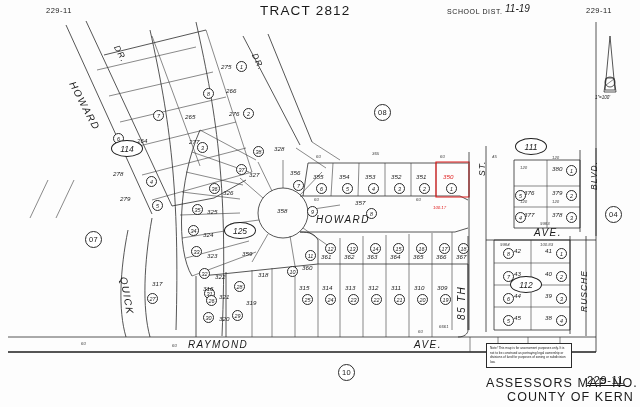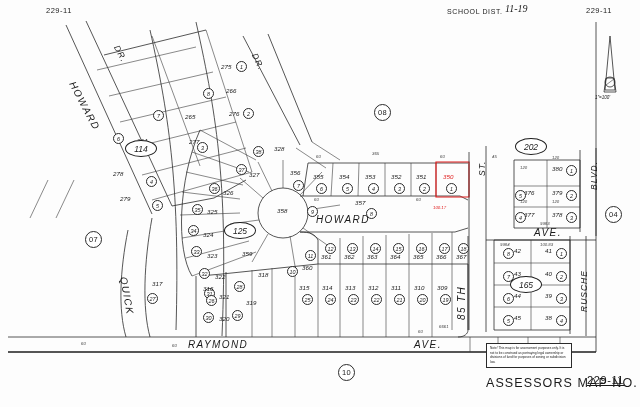--- a/index.html
+++ b/index.html
@@ -35,22 +35,23 @@
   .footer2{font-size:12.5px;letter-spacing:1.1px;}
   .mapno{font-size:11px;letter-spacing:0.6px;}
   .scaletx{font-size:4.5px;font-style:italic;}
 </style>
 </head>
 <body>
 
 <div id="stage">
 
   <div class="t hdrnum" style="left:46px;top:7px;">229-11</div>
+  <div class="t hdr" style="left:260px;top:4px;">TRACT 2812</div>
   <div class="t hdrsm" style="left:447px;top:8px;">SCHOOL DIST.</div>
-  <div class="t hdrital" style="left:505px;top:4px;font-family:Liberation Serif, serif;">11-19</div>
+  <div class="t hdrital" style="left:505px;top:4px;">11-19</div>
   <div class="t hdrnum" style="left:586px;top:7px;">229-11</div>
 
   <svg width="640" height="407" viewBox="0 0 640 407">
 
     <path class="ln" d="M596 22 L596 352"></path>
     <path class="ln" d="M8 337 L596 337"></path>
     <path class="lnthick" d="M8 352 L596 352"></path>
 
     <path class="ln" d="M66 25 L152 214"></path>
     <path class="ln" d="M86 21 L172 206"></path>
@@ -367,24 +368,24 @@
 
   <div class="t lot" style="left:545px;top:293px;">39</div>
   <div class="circnum" style="left:556px;top:293px;width:9px;height:9px;">3</div>
 
   <div class="t lot" style="left:514px;top:315px;">45</div>
   <div class="circnum" style="left:503px;top:315px;width:9px;height:9px;">5</div>
 
   <div class="t lot" style="left:545px;top:315px;">38</div>
   <div class="circnum" style="left:556px;top:315px;width:9px;height:9px;">4</div>
 
-  <div class="ovalnum" style="left:125px;top:140px;width:30px;height:15px;">114</div>
+  <div class="ovalnum" style="left:111px;top:140px;width:30px;height:15px;">114</div>
   <div class="ovalnum" style="left:224px;top:222px;width:30px;height:15px;">125</div>
-  <div class="ovalnum" style="left:515px;top:138px;width:30px;height:15px;">202</div>
-  <div class="ovalnum" style="left:510px;top:276px;width:30px;height:15px;">165</div>
+  <div class="ovalnum" style="left:515px;top:138px;width:30px;height:15px;">111</div>
+  <div class="ovalnum" style="left:510px;top:276px;width:30px;height:15px;">112</div>
 
   <div class="blkcirc" style="left:374px;top:104px;width:15px;height:15px;">08</div>
   <div class="blkcirc" style="left:85px;top:207px;width:15px;height:15px;margin-top:24px;">07</div>
   <div class="blkcirc" style="left:605px;top:206px;width:15px;height:15px;">04</div>
   <div class="blkcirc" style="left:338px;top:364px;width:15px;height:15px;">10</div>
 
   <div class="t dim" style="left:316px;top:155px;">60</div>
   <div class="t dim" style="left:372px;top:152px;">365</div>
   <div class="t dim" style="left:440px;top:155px;">60</div>
   <div class="t dim" style="left:314px;top:198px;">60</div>
@@ -403,14 +404,15 @@
   <div class="t dim" style="left:81px;top:342px;">60</div>
   <div class="t dim" style="left:172px;top:344px;">60</div>
   <div class="t dim" style="left:492px;top:155px;">45</div>
 
   <div class="t scaletx" style="left:595px;top:96px;">1"=100'</div>
 
   <div class="notebox" style="left:486px;top:343px;width:78px;">Note! This map is for assessment purposes only. It is not to be construed as portraying legal ownership or divisions of land for purposes of zoning or subdivision law.</div>
 
   <div class="t footer1" style="left:486px;top:377px;">ASSESSORS MAP NO.</div>
   <div class="t mapno" style="left:587px;top:375px;text-decoration:underline;">229-11</div>
+  <div class="t footer2" style="left:507px;top:391px;">COUNTY OF KERN</div>
 
 </div>
 
 </body></html>

